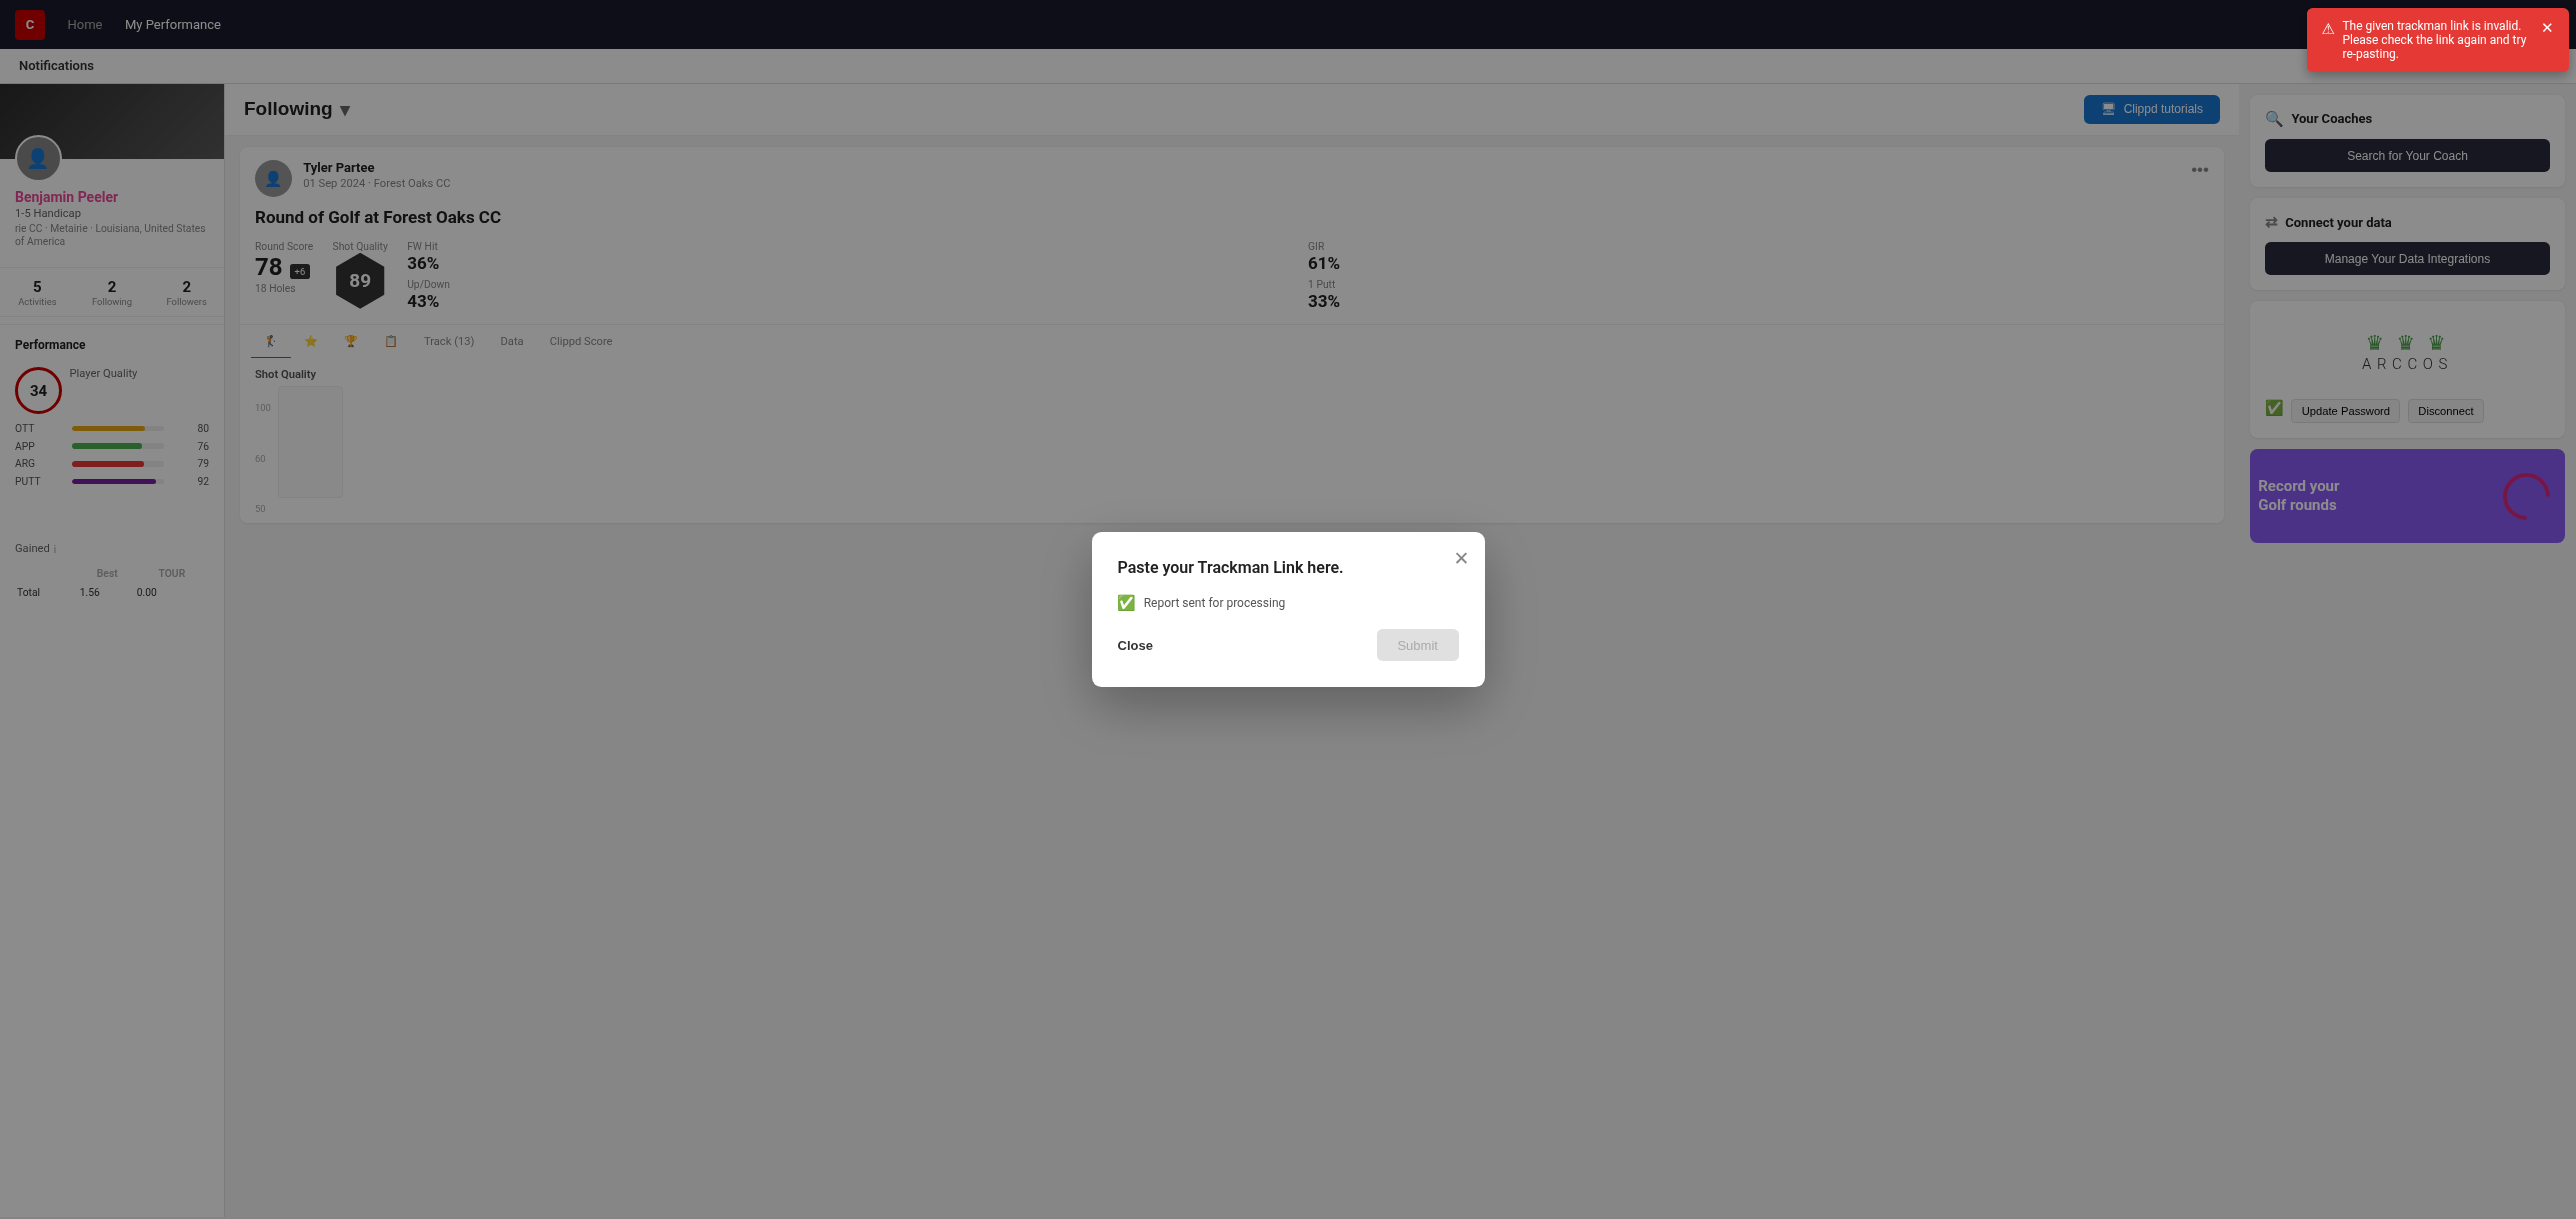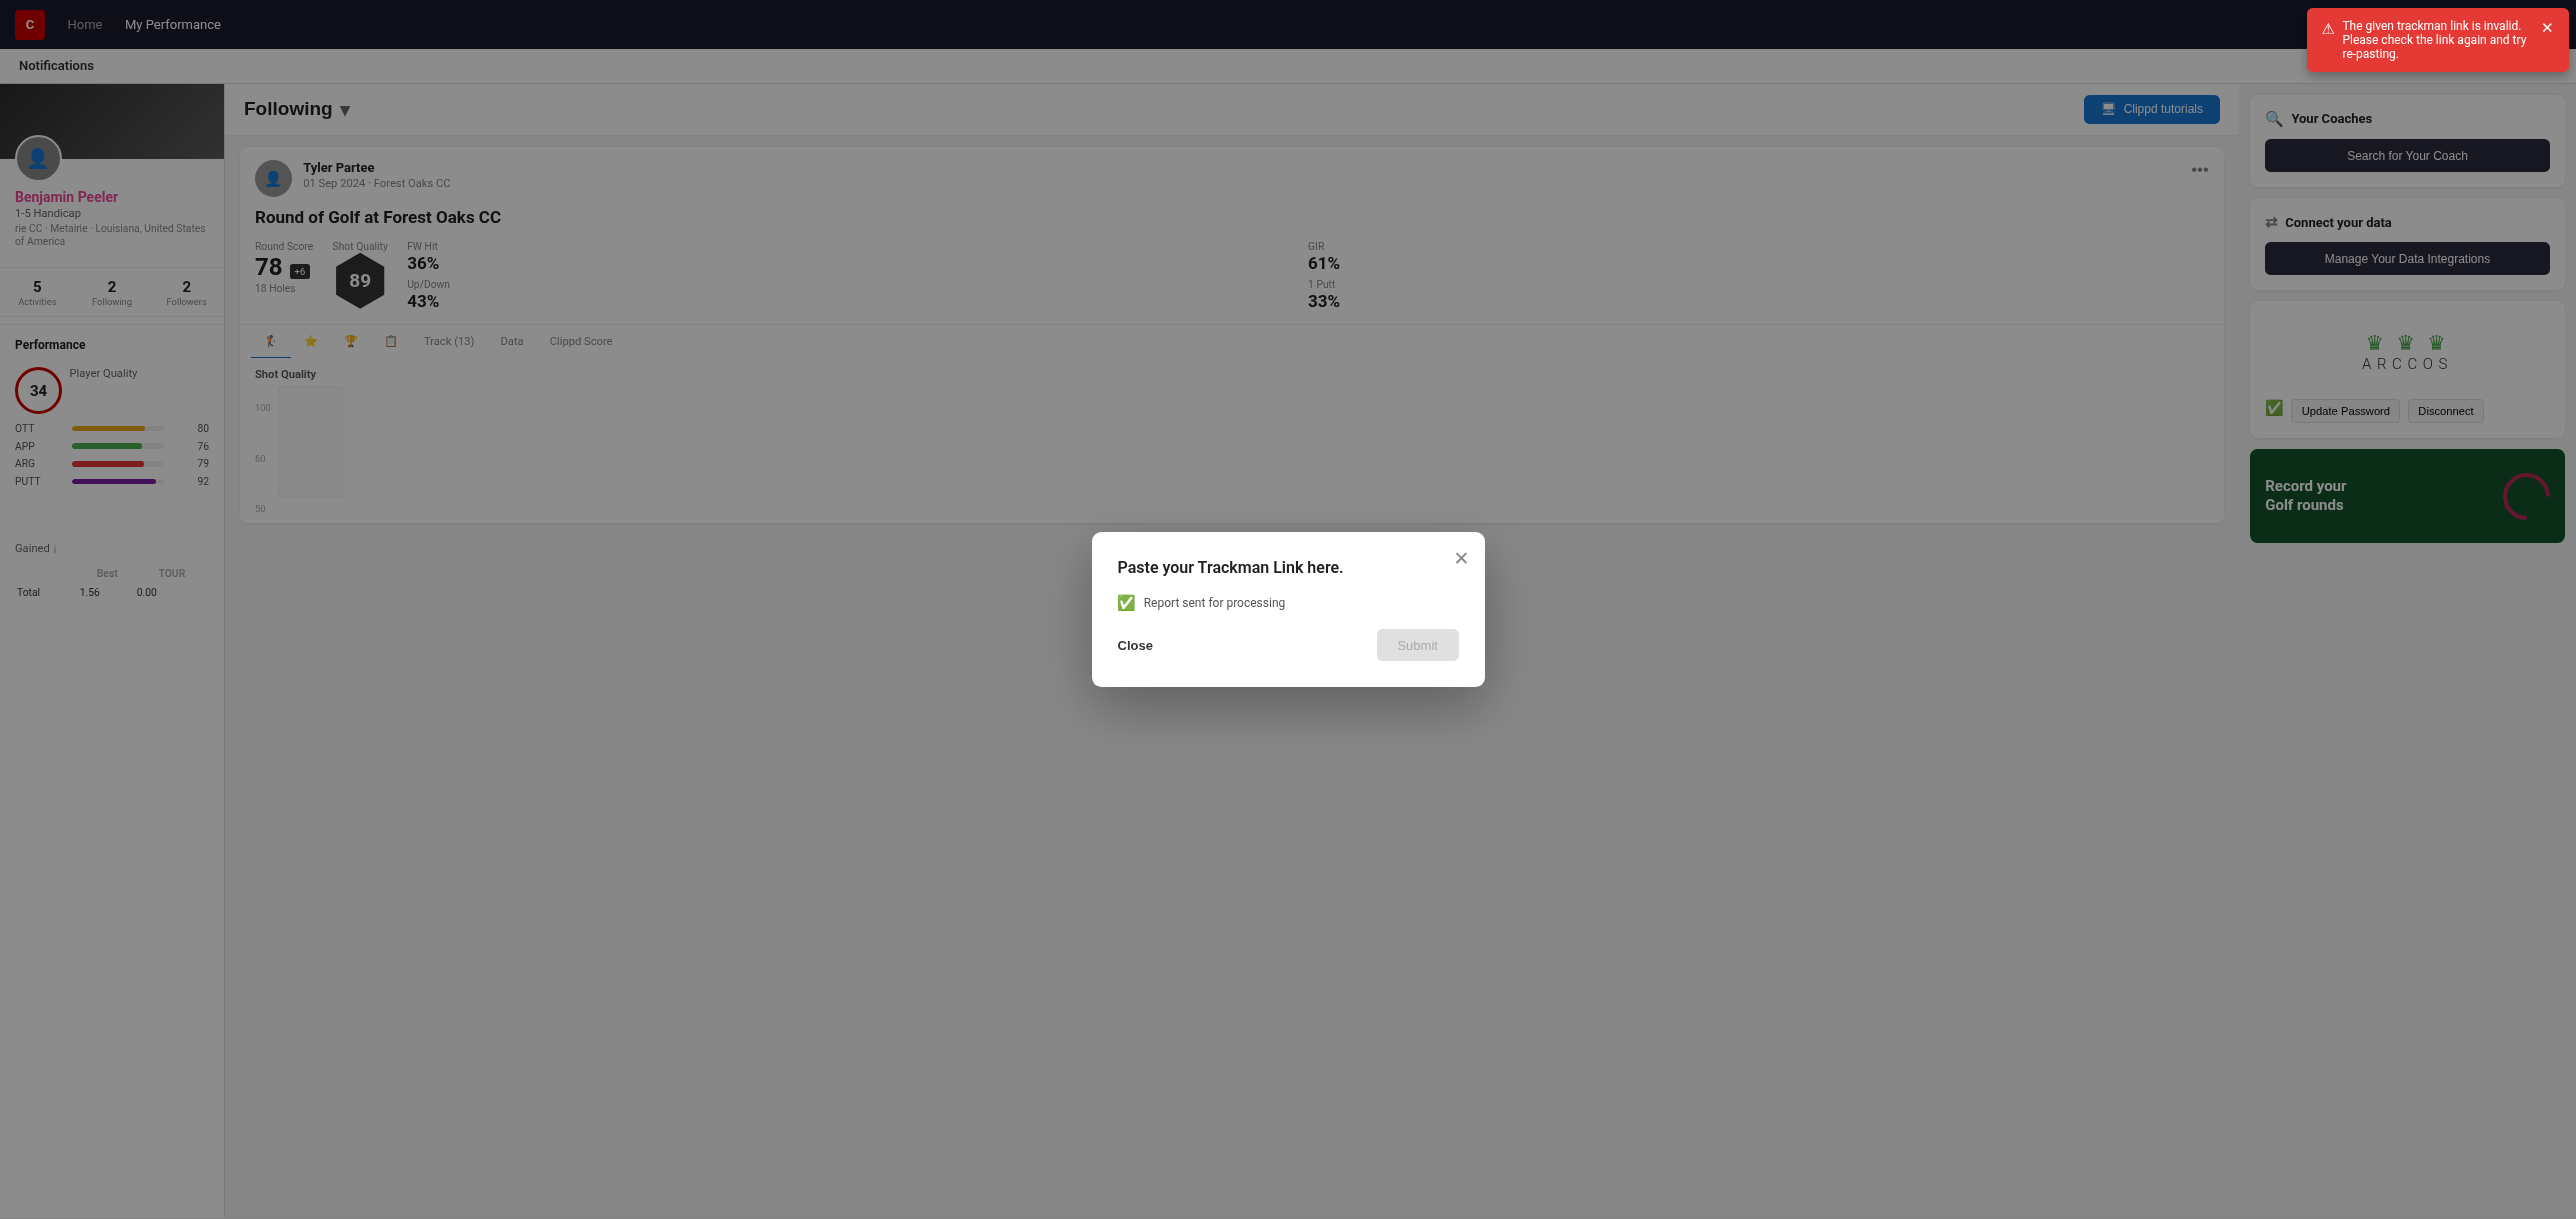--- a/index.html
+++ b/index.html
@@ -442,28 +442,28 @@
     }
     .disconnect-btn {
       background: #f5f5f5;
       border: 0.9px solid #ddd;
       border-radius: 3.7px;
       padding: 4.7px 9.4px;
       font-size: 11.2px;
       cursor: pointer;
     }
     .record-card {
-      background: #14532d;
+      background: #8b5cf6;
       border-radius: 7.5px;
       overflow: hidden;
       position: relative;
       height: 94px;
       display: flex;
       align-items: center;
-      padding: 15px;
+      padding: 8px;
     }
     .record-text {
       color: white;
       font-size: 15px;
       font-weight: 700;
       line-height: 1.3;
     }
     .record-logo {
       position: absolute;
       right: 15px;

